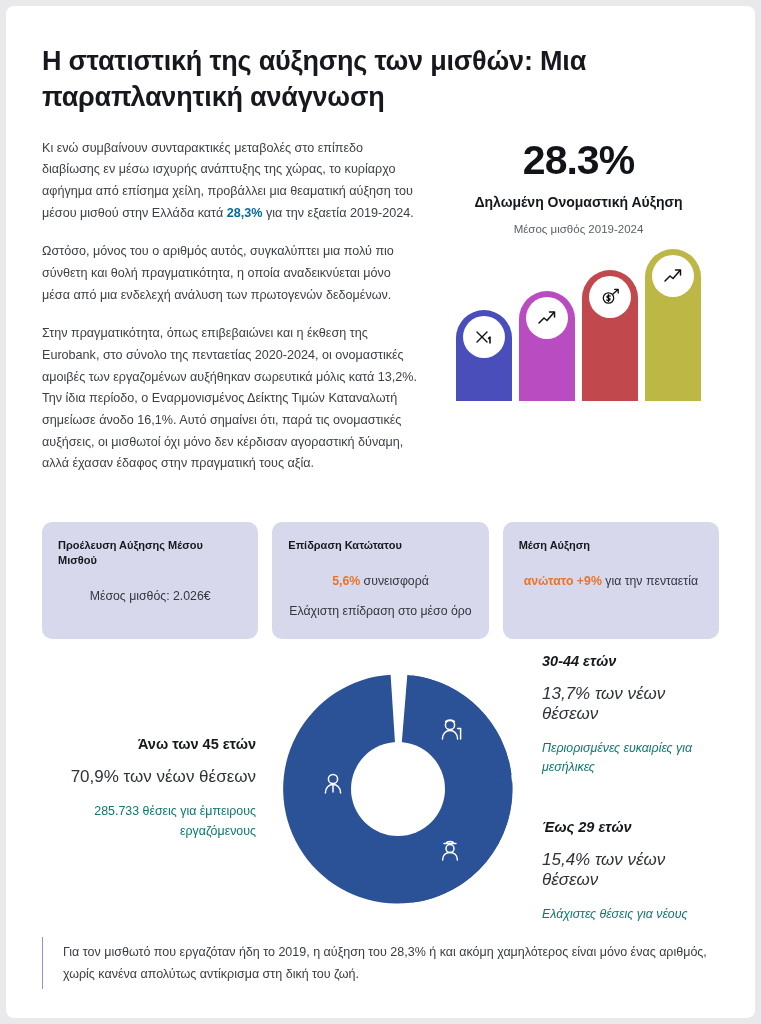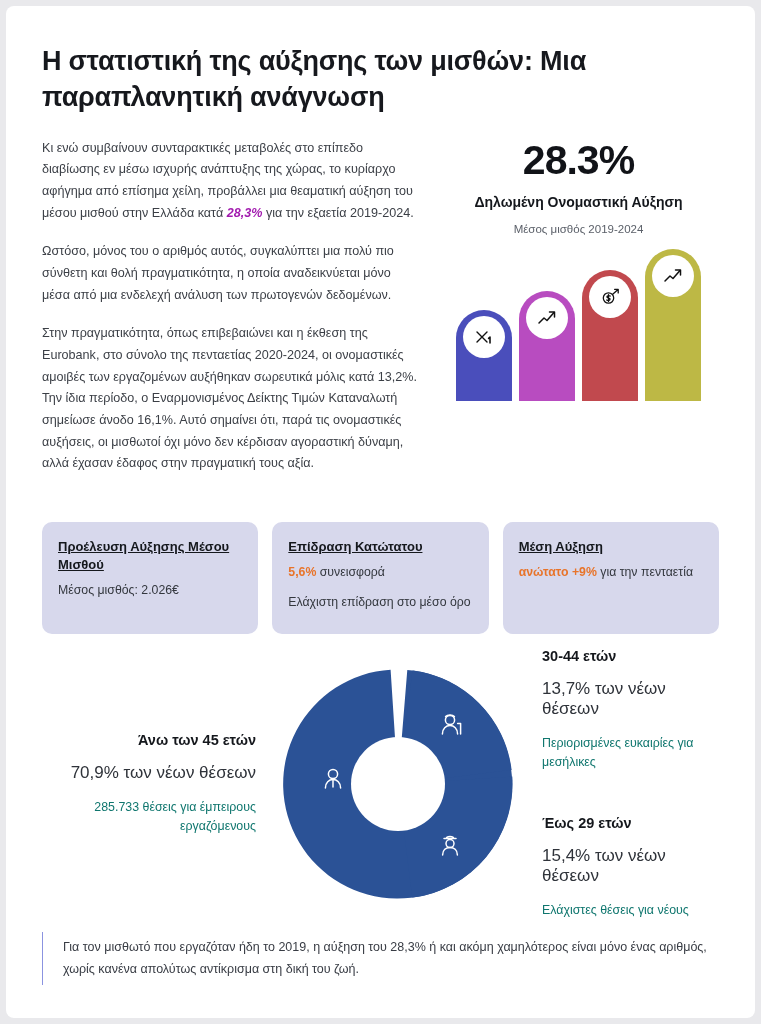--- a/index.html
+++ b/index.html
@@ -118,32 +118,32 @@
   }
   .card {
     flex: 1;
     background: #d7d8ec;
     border-radius: 10px;
     padding: 16px 16px 18px 16px;
     box-sizing: border-box;
     min-height: 112px;
   }
   .card-title {
-    font-size: 13px;
+    font-size: 11px;
     font-weight: bold;
     color: #15181d;
     line-height: 1.38;
-    margin-bottom: 8px;
-    text-decoration: underline;
+    margin-bottom: 20px;
   }
   .card-line {
     font-size: 12.3px;
     color: #33373e;
     margin-bottom: 13px;
     line-height: 1.4;
+    text-align: center;
   }
   .card-line:last-child { margin-bottom: 0; }
   .card-line .em { color: #e8742a; font-weight: bold; }
 
   
   .donut-section {
     display: flex;
     align-items: center;
     margin-top: 24px;
     height: 252px;
@@ -152,20 +152,21 @@
     width: 232px;
     flex: 0 0 232px;
     text-align: right;
     padding-right: 18px;
     box-sizing: border-box;
   }
   .donut-right {
     flex: 1;
     padding-left: 20px;
     box-sizing: border-box;
+    font-style: italic;
   }
   .donut-mid {
     width: 248px;
     flex: 0 0 248px;
     display: flex;
     justify-content: center;
   }
   .seg-title {
     font-size: 14.5px;
     font-weight: bold;
@@ -201,21 +202,21 @@
 </head>
 <body>
 
 <div class="page">
   <div class="inner">
 
     <h1 class="title">Η στατιστική της αύξησης των μισθών: Μια παραπλανητική ανάγνωση</h1>
 
     <div class="hero">
       <div class="hero-left">
-        <p class="para"><span>Κι ενώ συμβαίνουν συνταρακτικές μεταβολές στο επίπεδο διαβίωσης εν μέσω ισχυρής ανάπτυξης της χώρας, το κυρίαρχο αφήγημα από επίσημα χείλη, προβάλλει μια θεαματική αύξηση του μέσου μισθού στην Ελλάδα κατά </span><span class="hl" style="color: #a21caf; font-style: italic;">28,3%</span><span> για την εξαετία 2019-2024.</span></p>
+        <p class="para"><span>Κι ενώ συμβαίνουν συνταρακτικές μεταβολές στο επίπεδο διαβίωσης εν μέσω ισχυρής ανάπτυξης της χώρας, το κυρίαρχο αφήγημα από επίσημα χείλη, προβάλλει μια θεαματική αύξηση του μέσου μισθού στην Ελλάδα κατά </span><span class="hl" style="color: #0369a1;">28,3%</span><span> για την εξαετία 2019-2024.</span></p>
         <p class="para">Ωστόσο, μόνος του ο αριθμός αυτός, συγκαλύπτει μια πολύ πιο σύνθετη και θολή πραγματικότητα, η οποία αναδεικνύεται μόνο μέσα από μια ενδελεχή ανάλυση των πρωτογενών δεδομένων.</p>
         <p class="para">Στην πραγματικότητα, όπως επιβεβαιώνει και η έκθεση της Eurobank, στο σύνολο της πενταετίας 2020-2024, οι ονομαστικές αμοιβές των εργαζομένων αυξήθηκαν σωρευτικά μόλις κατά 13,2%. Την ίδια περίοδο, ο Εναρμονισμένος Δείκτης Τιμών Καταναλωτή σημείωσε άνοδο 16,1%. Αυτό σημαίνει ότι, παρά τις ονομαστικές αυξήσεις, οι μισθωτοί όχι μόνο δεν κέρδισαν αγοραστική δύναμη, αλλά έχασαν έδαφος στην πραγματική τους αξία.</p>
       </div>
 
       <div class="hero-right">
         <div class="bignum">28.3%</div>
         <div class="bignum-label">Δηλωμένη Ονομαστική Αύξηση</div>
         <div class="bignum-sub">Μέσος μισθός 2019-2024</div>
 
         <div class="barchart">

